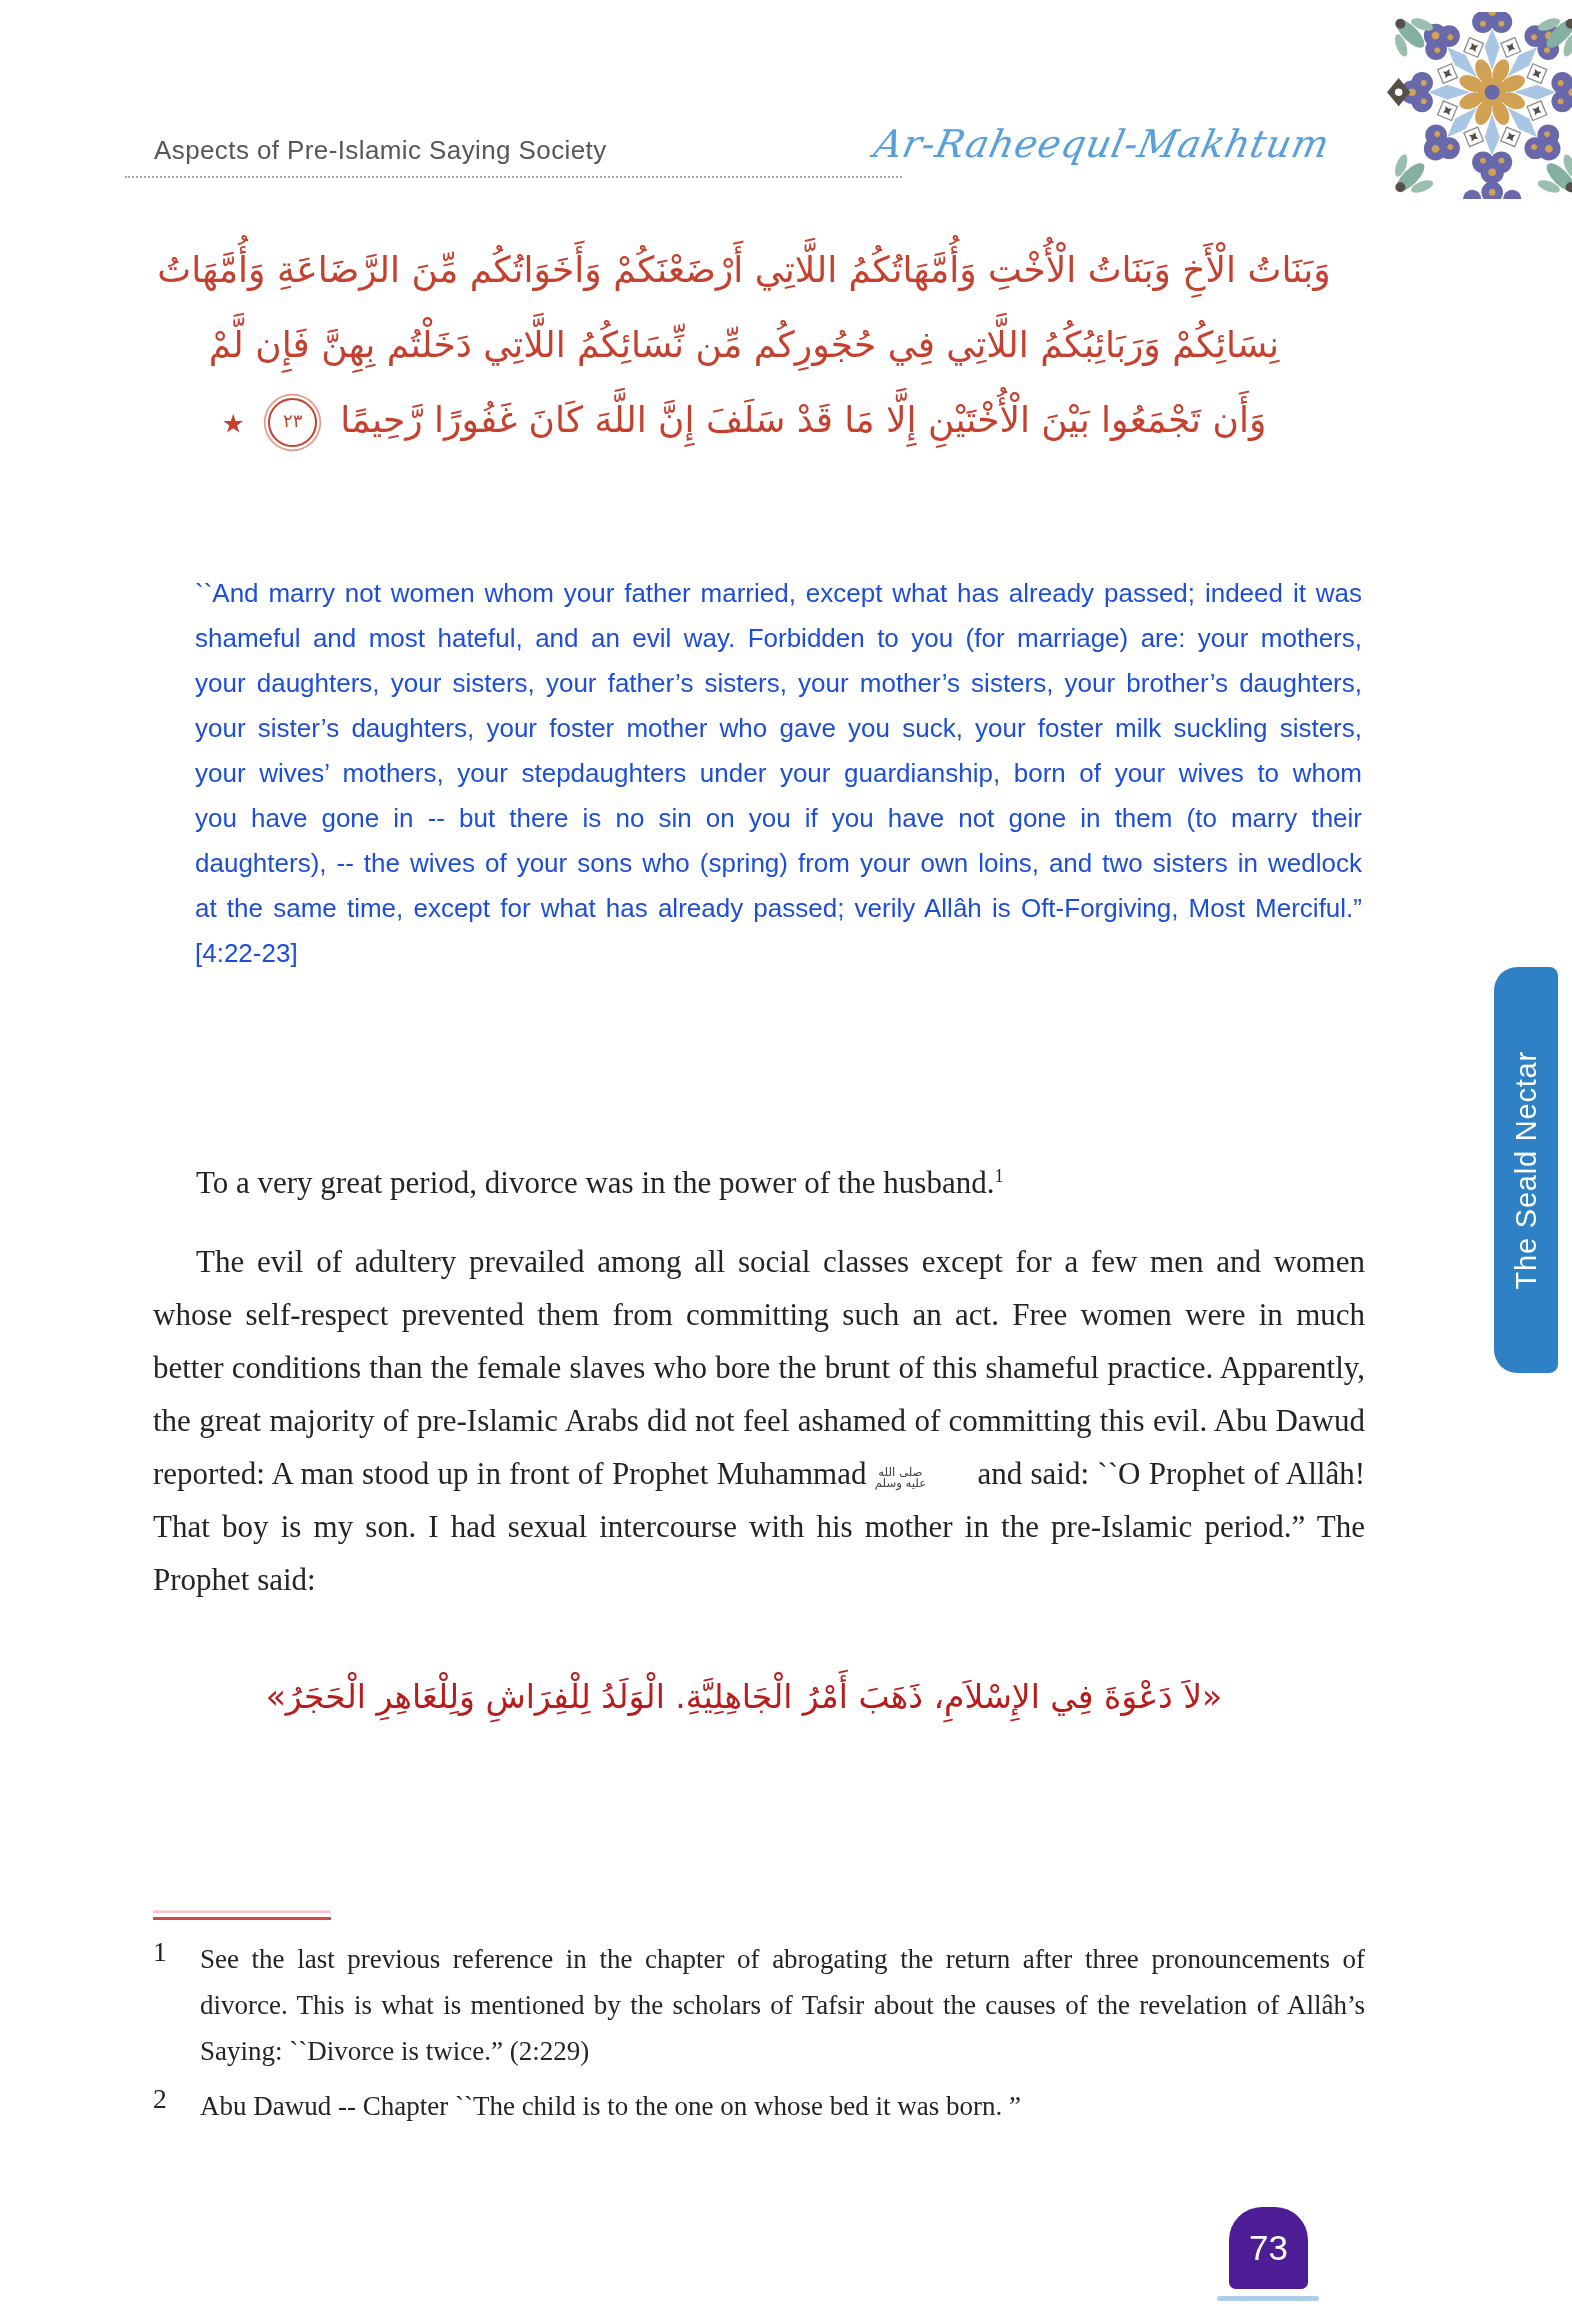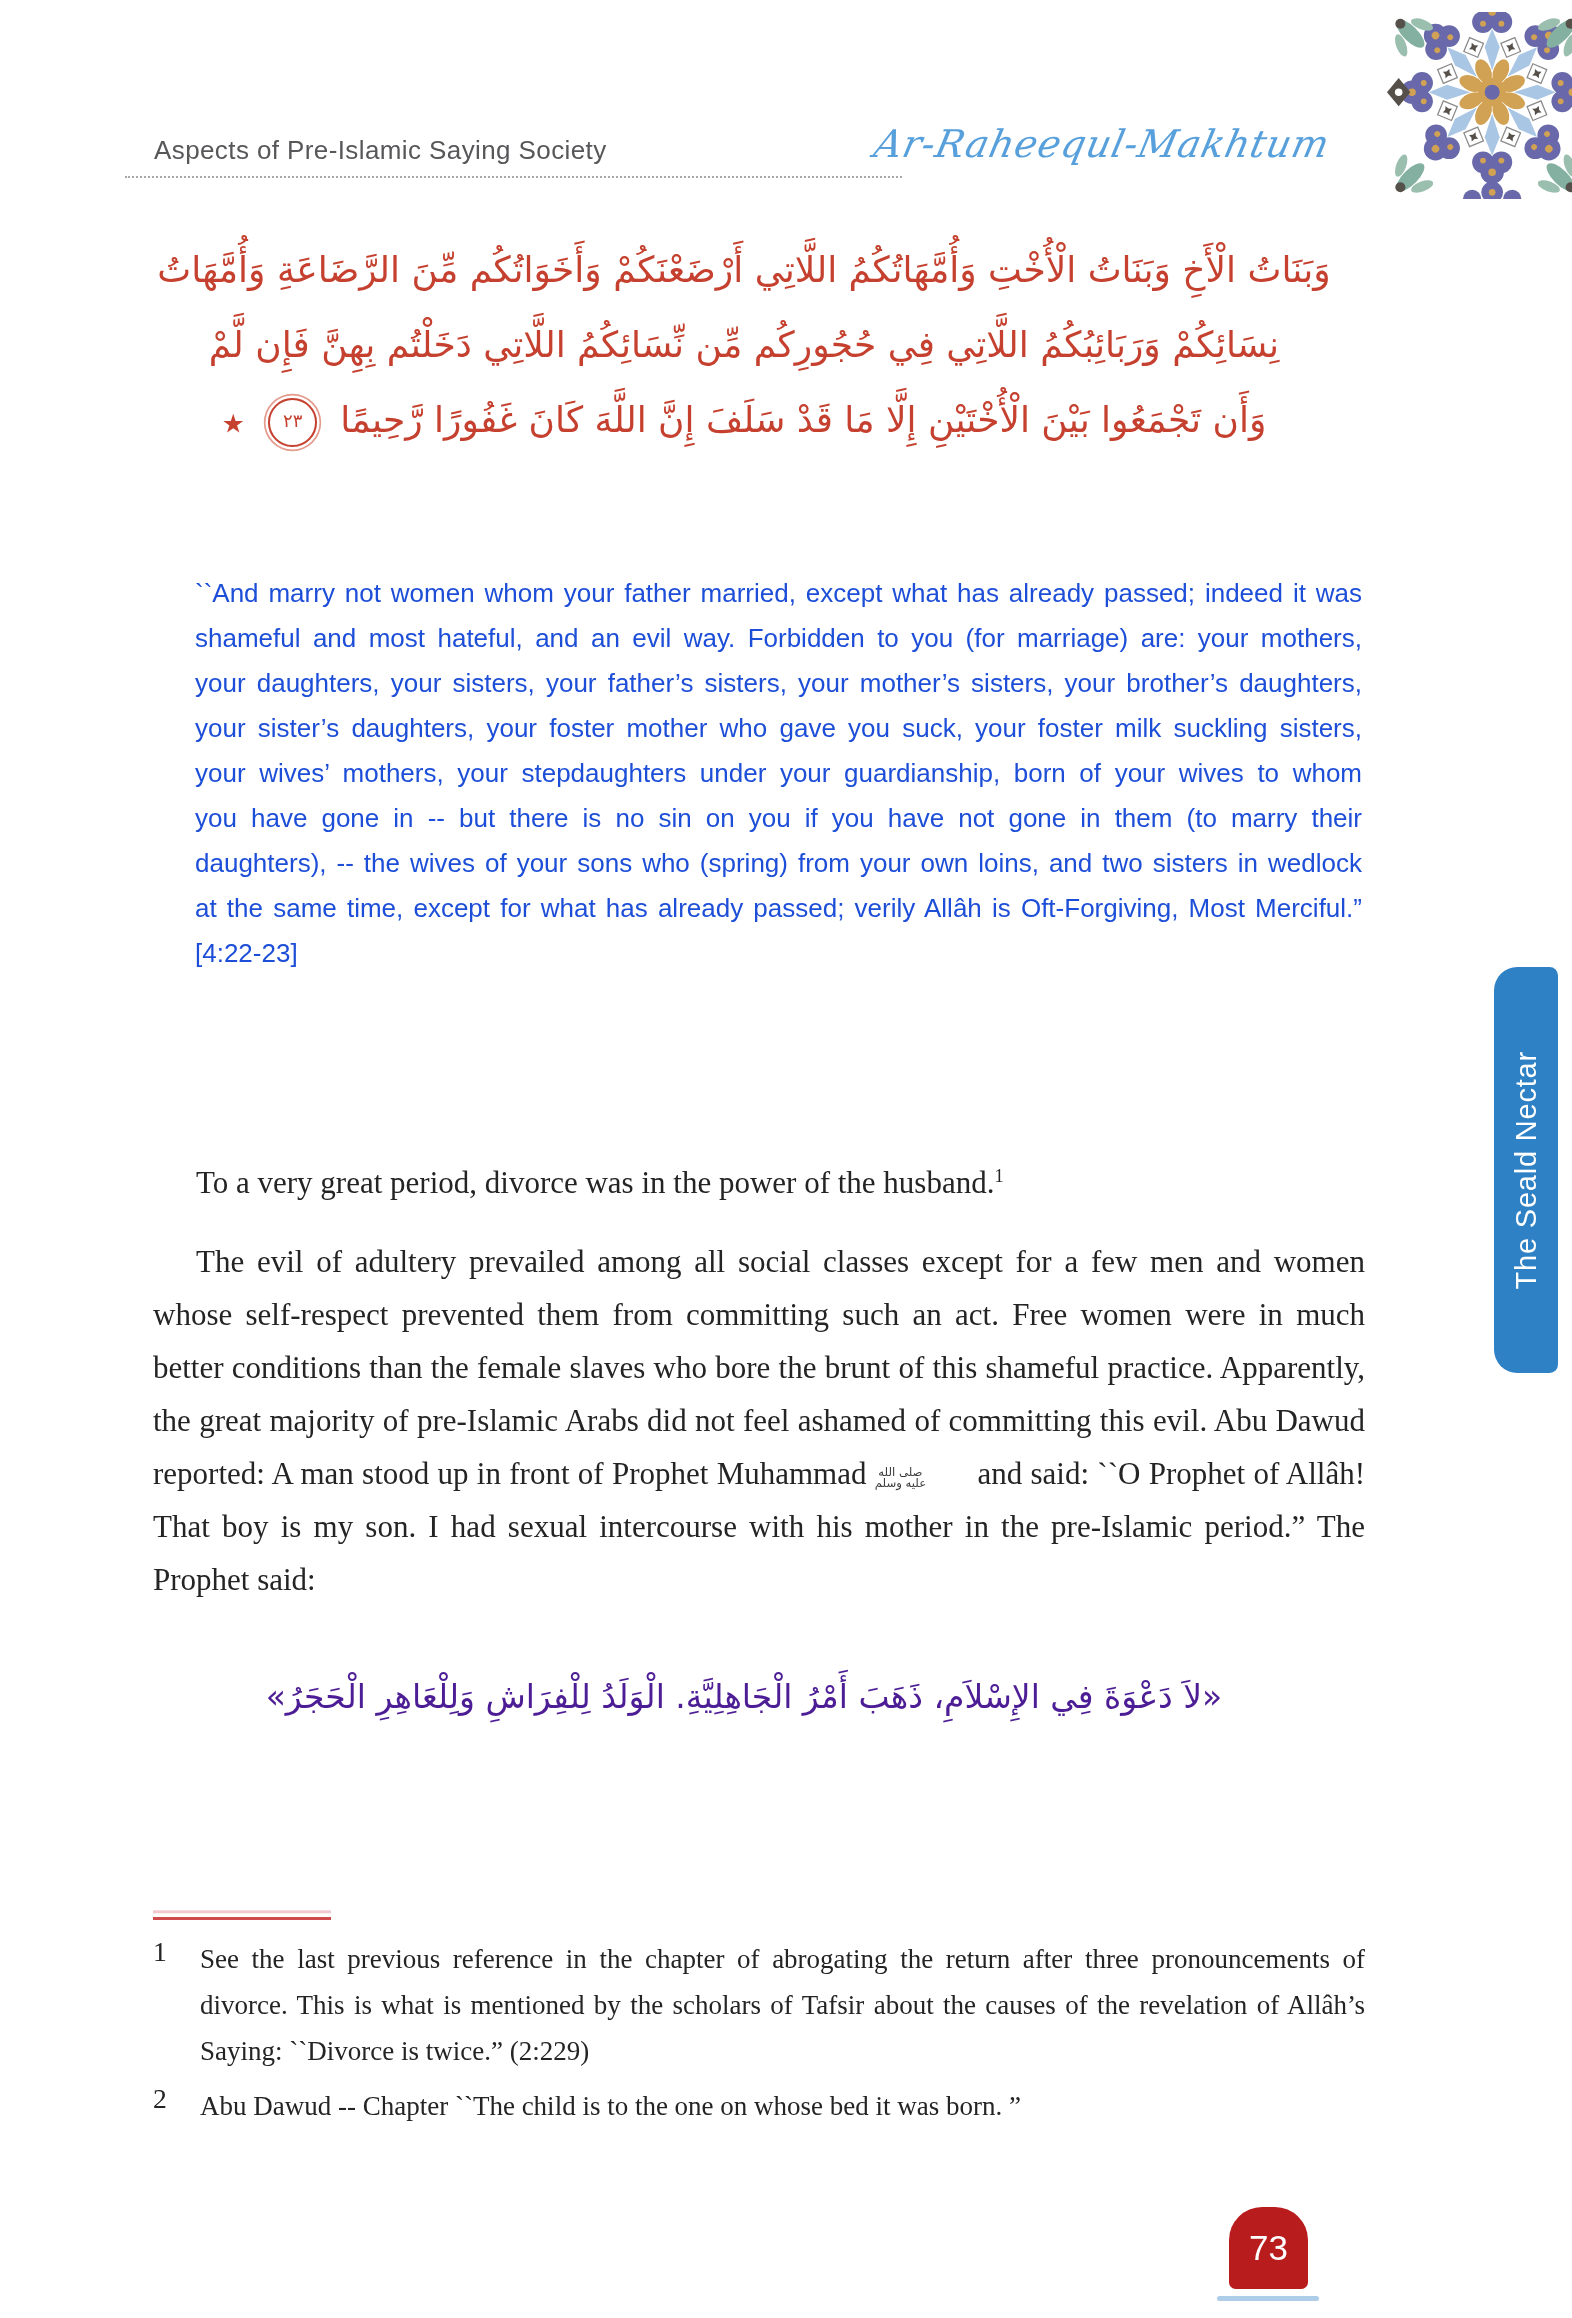--- a/index.html
+++ b/index.html
@@ -69,21 +69,21 @@
     font-size:11.7px; line-height:11px; text-align:center;
     vertical-align:-3.3px; color:#3a3a3a; white-space:nowrap;
   }
   .saw-mark span { display:block; }
 
   
   .hadith-ar {
     position:absolute; top:1677px; left:117px; width:1254px;
     direction:rtl; text-align:center; white-space:nowrap;
     font-family:"DejaVu Sans", sans-serif;
-    font-size:33px; color:#4c1d95;
+    font-size:33px; color:#b91c1c;
   }
   .hadith-trans {
     position:absolute; top:1760px; left:195px; width:995px;
     font-family:"Liberation Sans", sans-serif; font-style:italic;
     font-size:28px; line-height:46px; color:#2c2c2c;
     text-align:justify;
   }
 
   
   .fn-rule {
@@ -107,21 +107,21 @@
   }
   .side-tab .tab-label {
     writing-mode:vertical-rl; transform:rotate(180deg);
     font-family:"Liberation Sans", sans-serif;
     font-size:29px; color:#ffffff; letter-spacing:0.8px; white-space:nowrap;
   }
 
   
   .page-badge {
     position:absolute; left:1229px; top:2207px; width:79px; height:82px;
-    background:#b91c1c; border-radius:33px 33px 6.7px 6.7px;
+    background:#4c1d95; border-radius:33px 33px 6.7px 6.7px;
     display:flex; align-items:center; justify-content:center;
     font-family:"Liberation Sans", sans-serif;
     font-size:35px; color:#ffffff;
   }
   .badge-line {
     position:absolute; left:1217px; top:2296px; width:102px; height:5px;
     background:#aecde9; border-radius:2.5px;
   }
 </style>
 </head>

